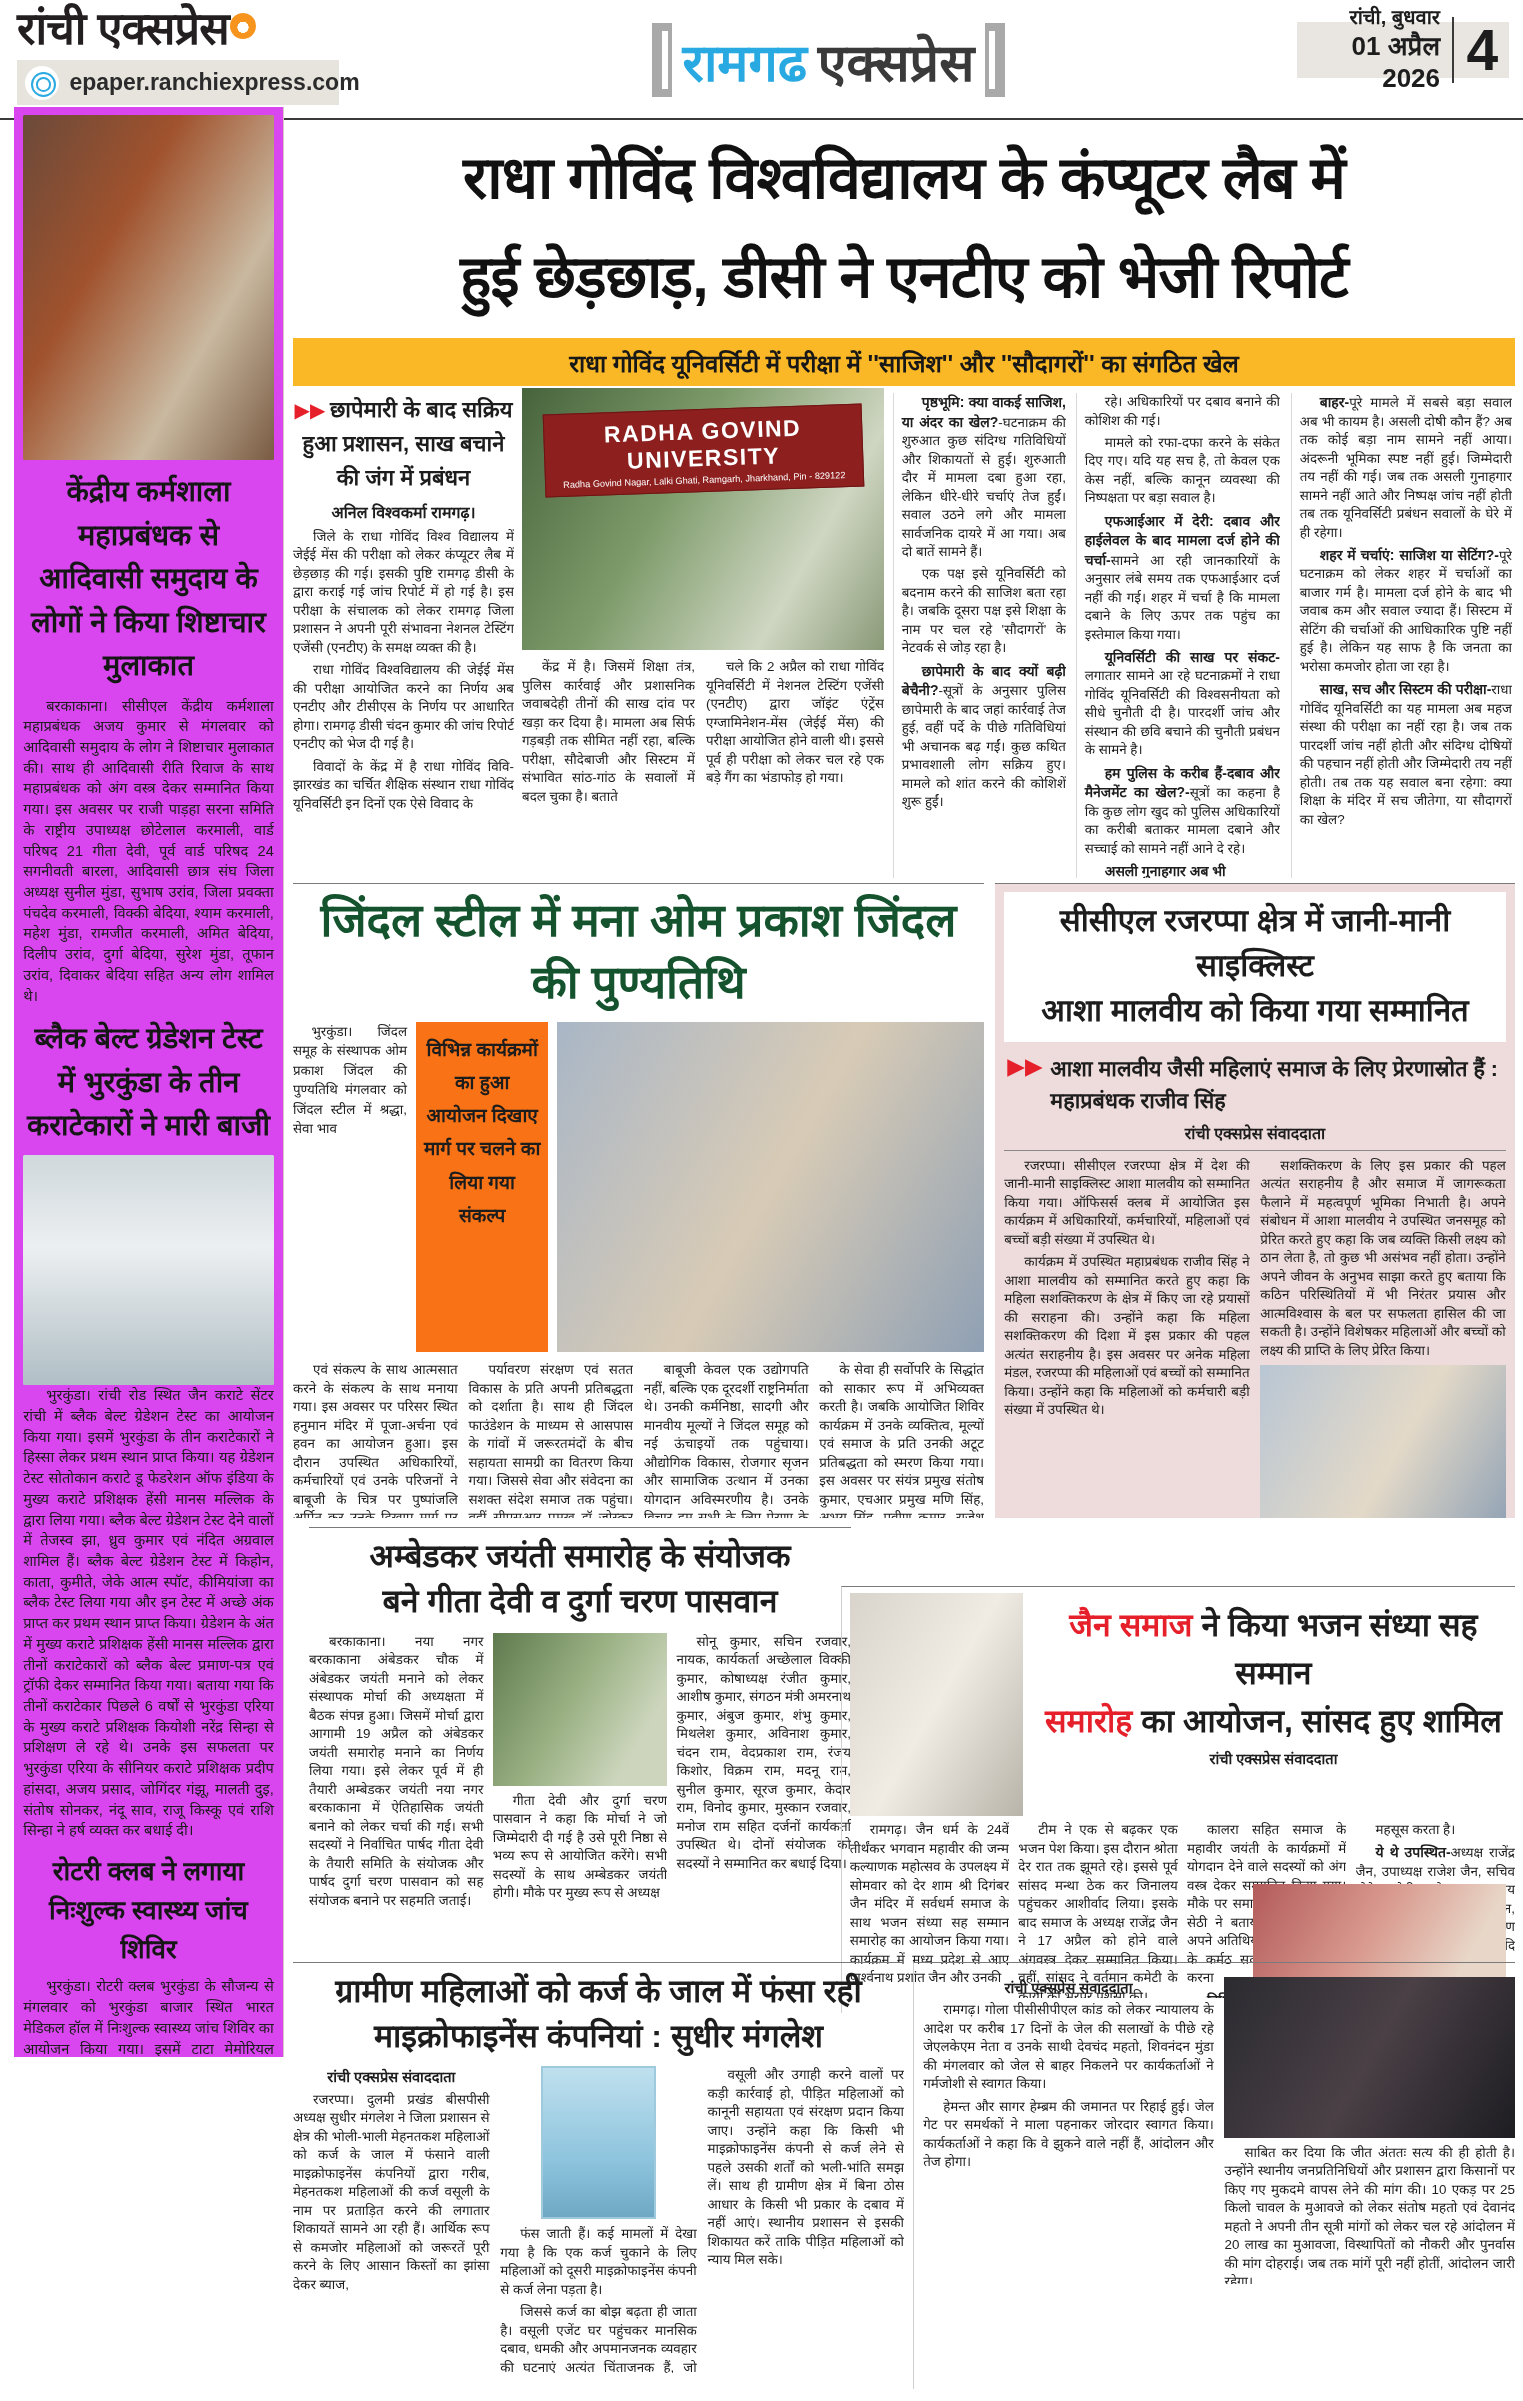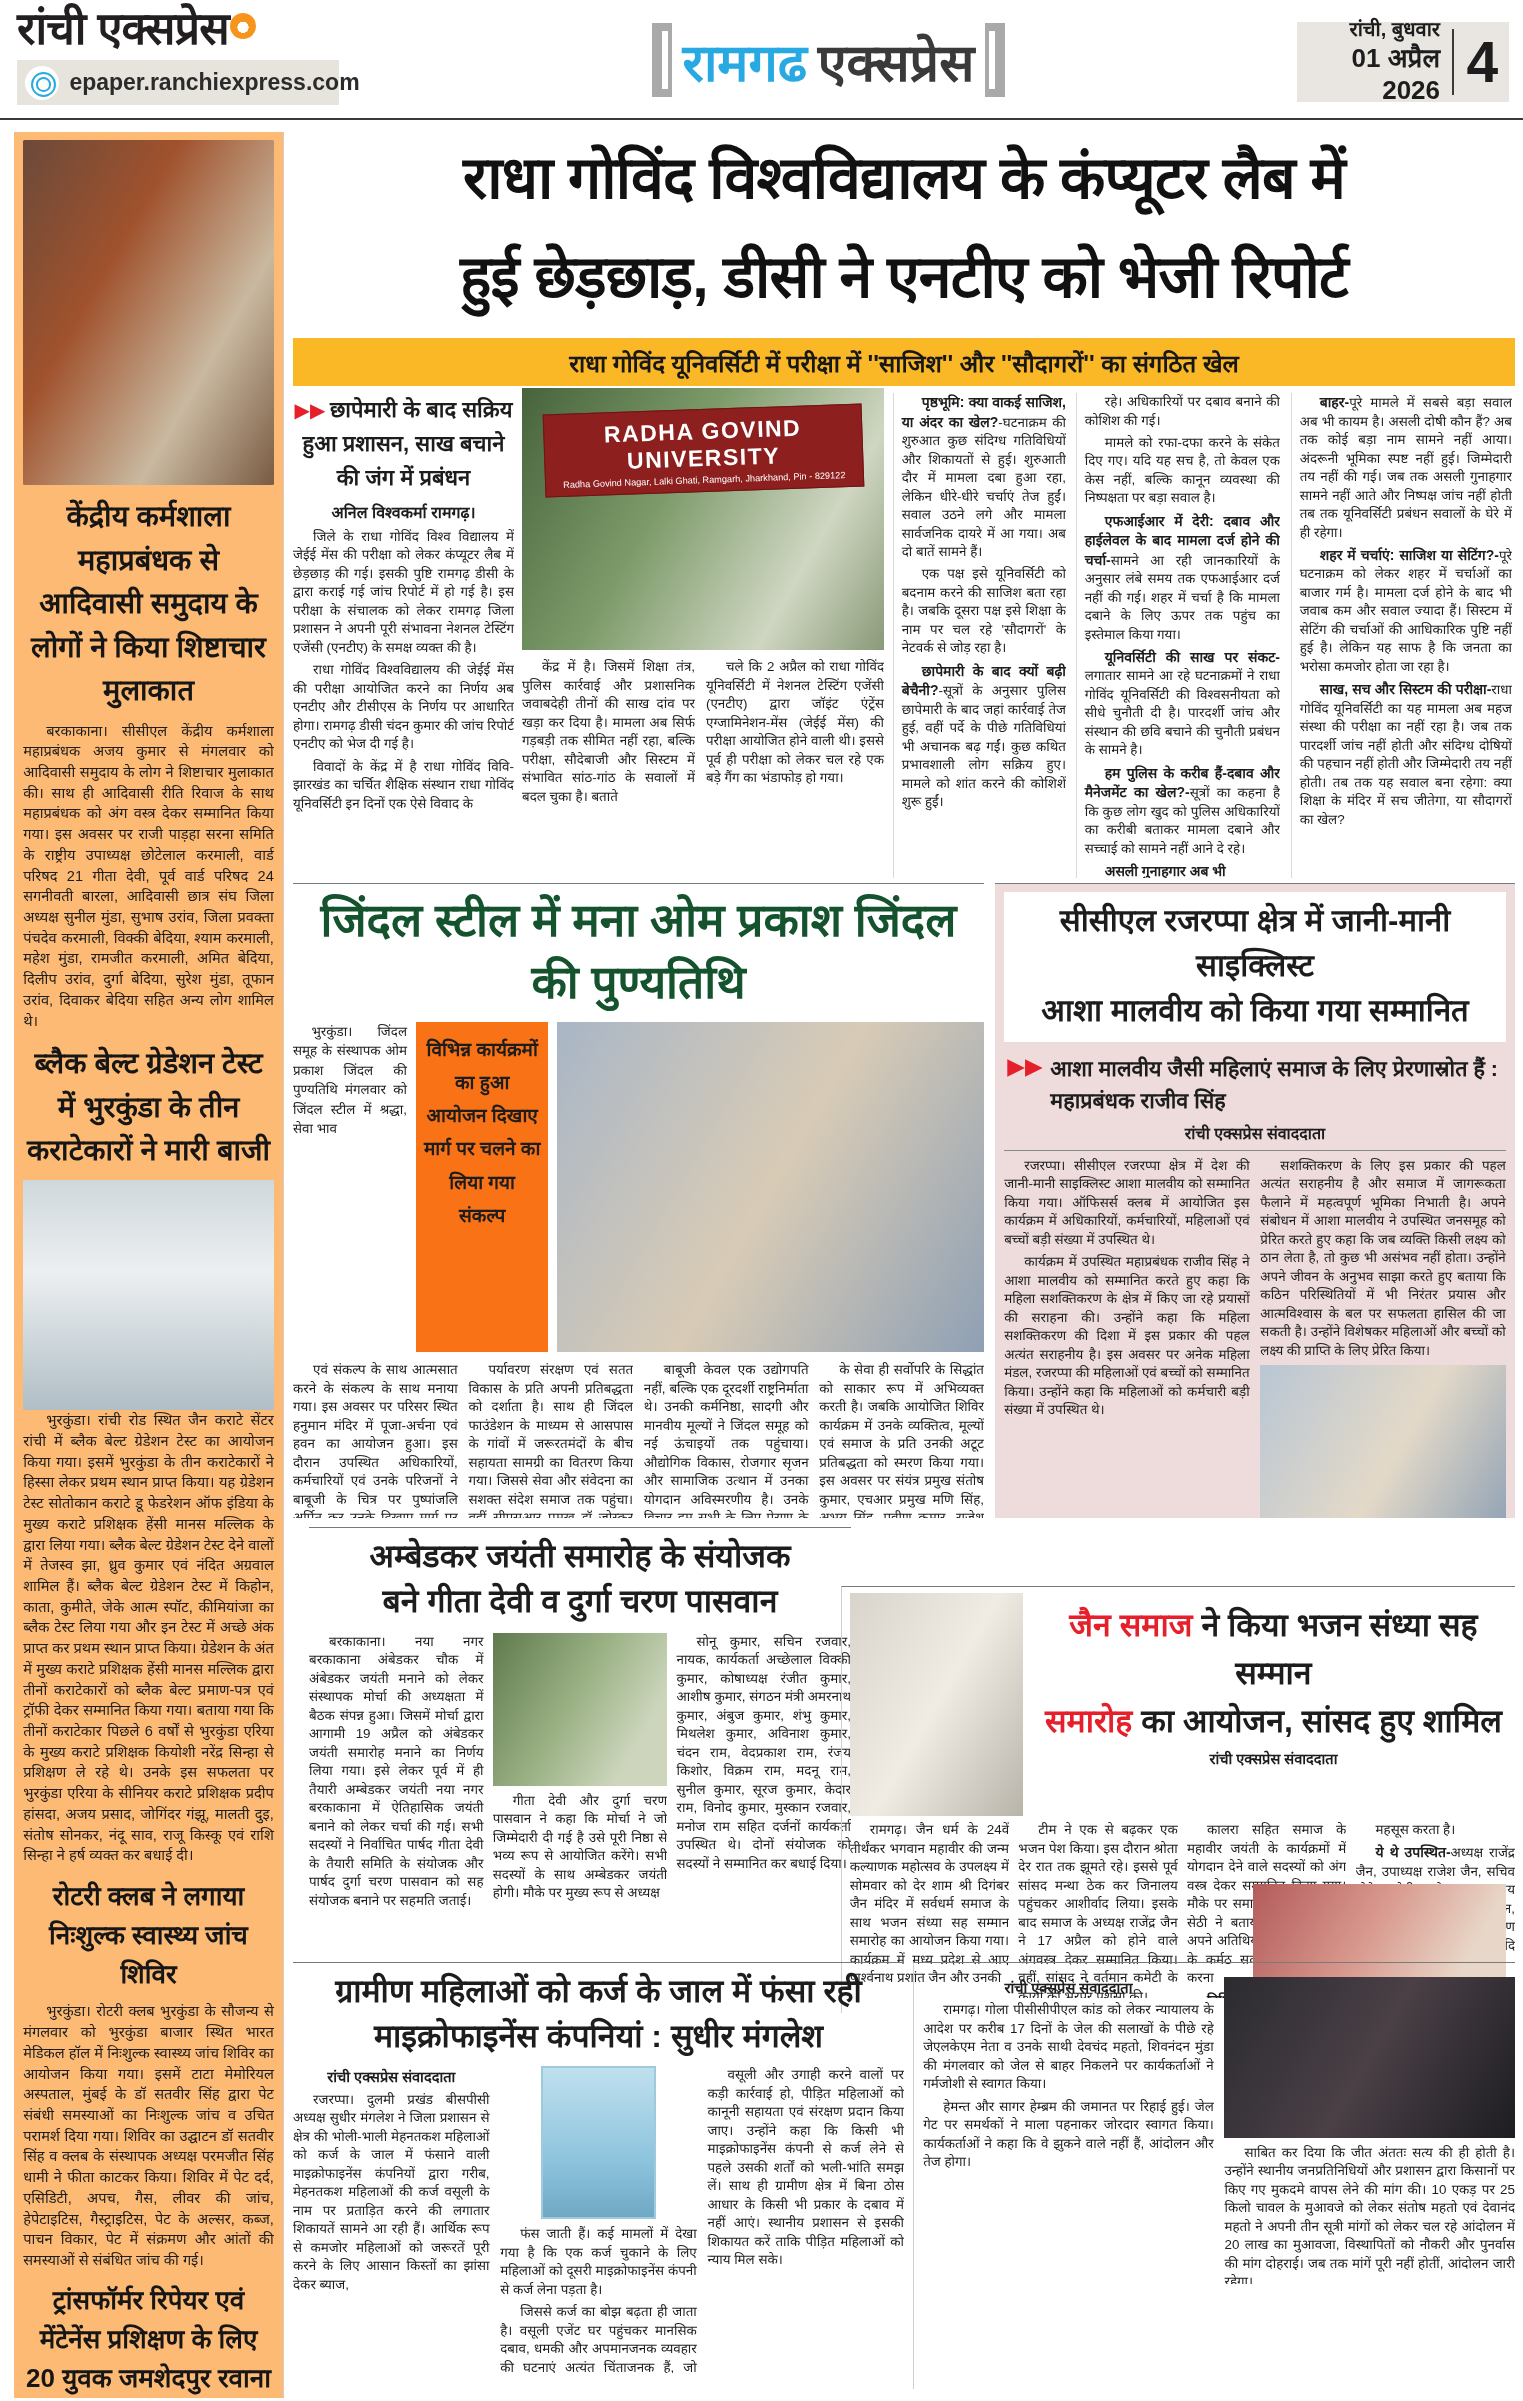--- a/index.html
+++ b/index.html
@@ -25,29 +25,29 @@
   .click-icon::after { content:""; position:absolute; left:11.5px; top:11.5px; width:10.7px; height:10.7px;
     border:2.3px solid #2baae2; border-radius:50%; background:#fff; }
   .epaper-url { font-size:23px; font-weight:800; color:#2b2b2b; }
   .masthead { position:absolute; left:583px; top:21.5px; width:491px; height:77px;
     display:flex; align-items:center; justify-content:center; gap:10.7px; }
   .bracket { width:20px; height:74px; background:#aaa9a9; position:relative; }
   .bracket.l::after, .bracket.r::after { content:""; position:absolute; top:7.7px; width:6.1px; height:58px; background:#fff; }
   .bracket.l::after { right:3.8px; } .bracket.r::after { left:3.8px; }
   .masthead-word1 { font-size:52px; font-weight:800; color:#29a9e1; }
   .masthead-word2 { font-size:52px; font-weight:800; color:#3a3a3a; }
-  .datebox { position:absolute; left:1297px; top:21.5px; width:212px; height:80px; background:#e9e6e1;
+  .datebox { position:absolute; left:1297px; top:21.5px; width:212px; height:56px; background:#e9e6e1;
     display:flex; align-items:center; justify-content:flex-end; gap:12.3px; padding-right:10.7px; }
   .dateline { text-align:right; line-height:1.25; }
   .dateline .d1 { font-size:20px; font-weight:700; }
   .dateline .d2 { font-size:26px; font-weight:800; }
   .page-num { font-size:57px; font-weight:800; border-left:2.3px solid #3a3a3a; padding-left:12.3px; }
 
   
-  #sidebar { left:14px; top:132px; width:270px; height:2266px; background:#fdba74; padding:7.7px 9.2px; overflow:hidden; border-right:0.8px solid #d8c9c8; }
+  #sidebar { left:14px; top:107px; width:270px; height:1950px; background:#d946ef; padding:7.7px 9.2px; overflow:hidden; border-right:0.8px solid #d8c9c8; }
   .sb-photo { width:100%; border-radius:1.5px; }
   .sb-h { font-size:29px; font-weight:800; text-align:center; line-height:1.5; margin:10.7px 0 7.7px; color:#161616; }
   .sb-h.small { font-size:26px; }
   .sb-body p { font-size:14.6px; text-align:justify; line-height:1.42; text-indent:23px; margin-bottom:3.1px; }
 
   .photo { background:linear-gradient(135deg,#8a7a64,#b7a98e 45%,#6d6252); position:relative; overflow:hidden; }
   .photo.meeting { background:linear-gradient(120deg,#6b4a3a,#a0522d 35%,#c9b9a0 70%,#7a5b43); }
   .photo.karate { background:linear-gradient(180deg,#cfd8dc,#eceff1 40%,#b0bec5); }
   .photo.gate { background:linear-gradient(120deg,#47633c,#7d9b6a 40%,#cfd6c2 75%,#8a9a78); }
   .photo.group { background:linear-gradient(120deg,#a9b6c6,#d8cbb6 50%,#8fa0b4); }

